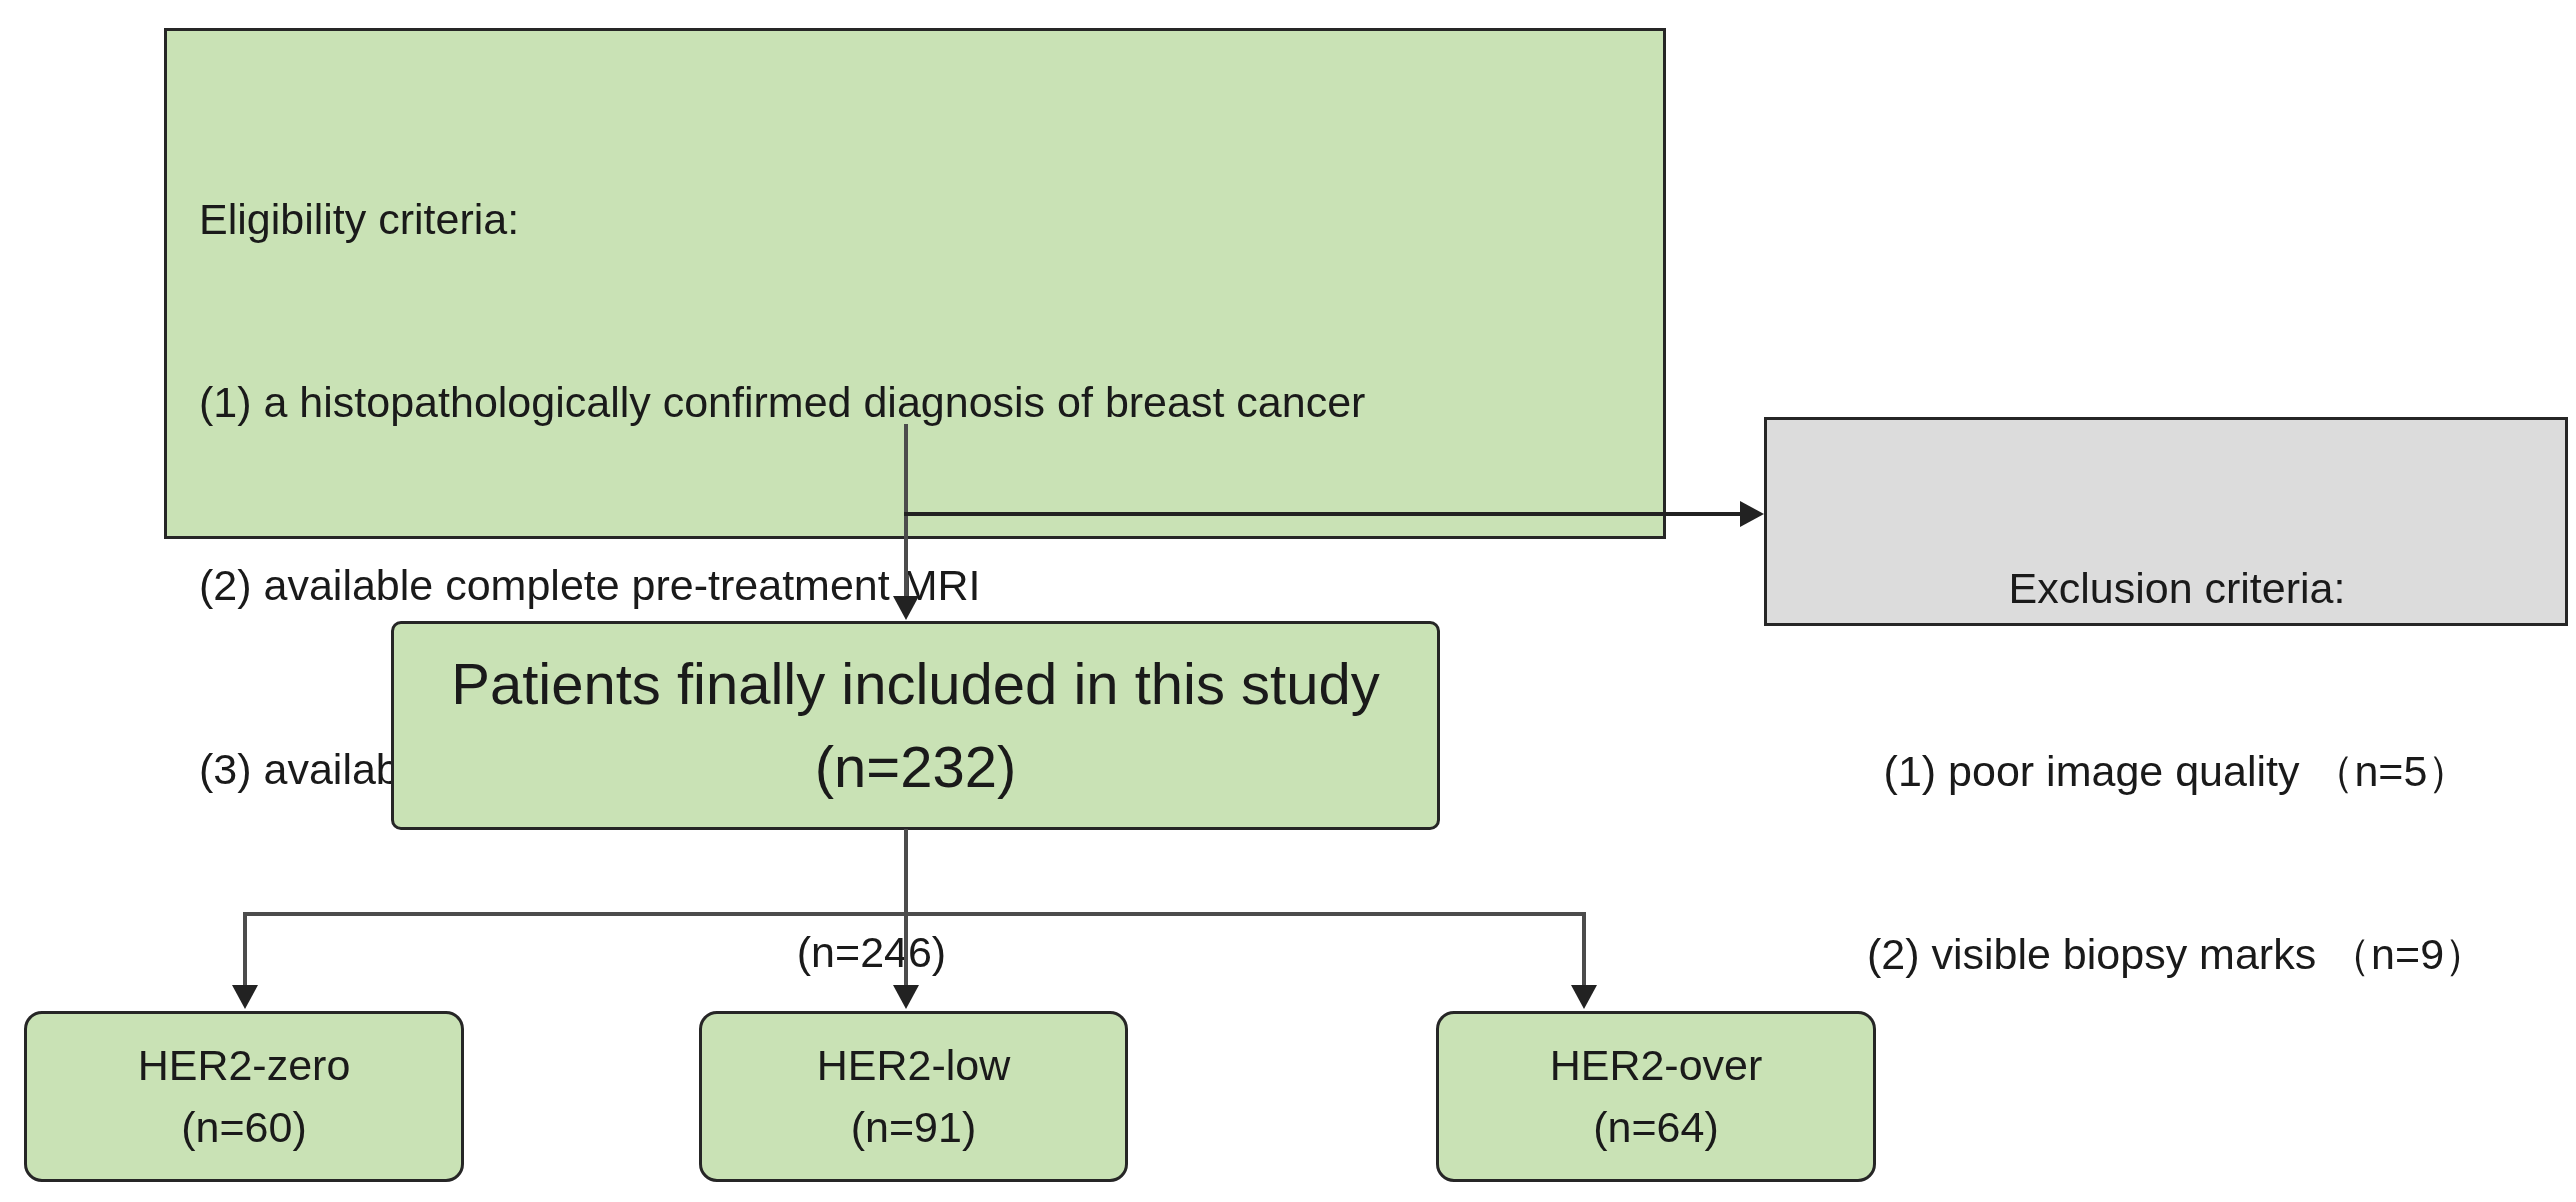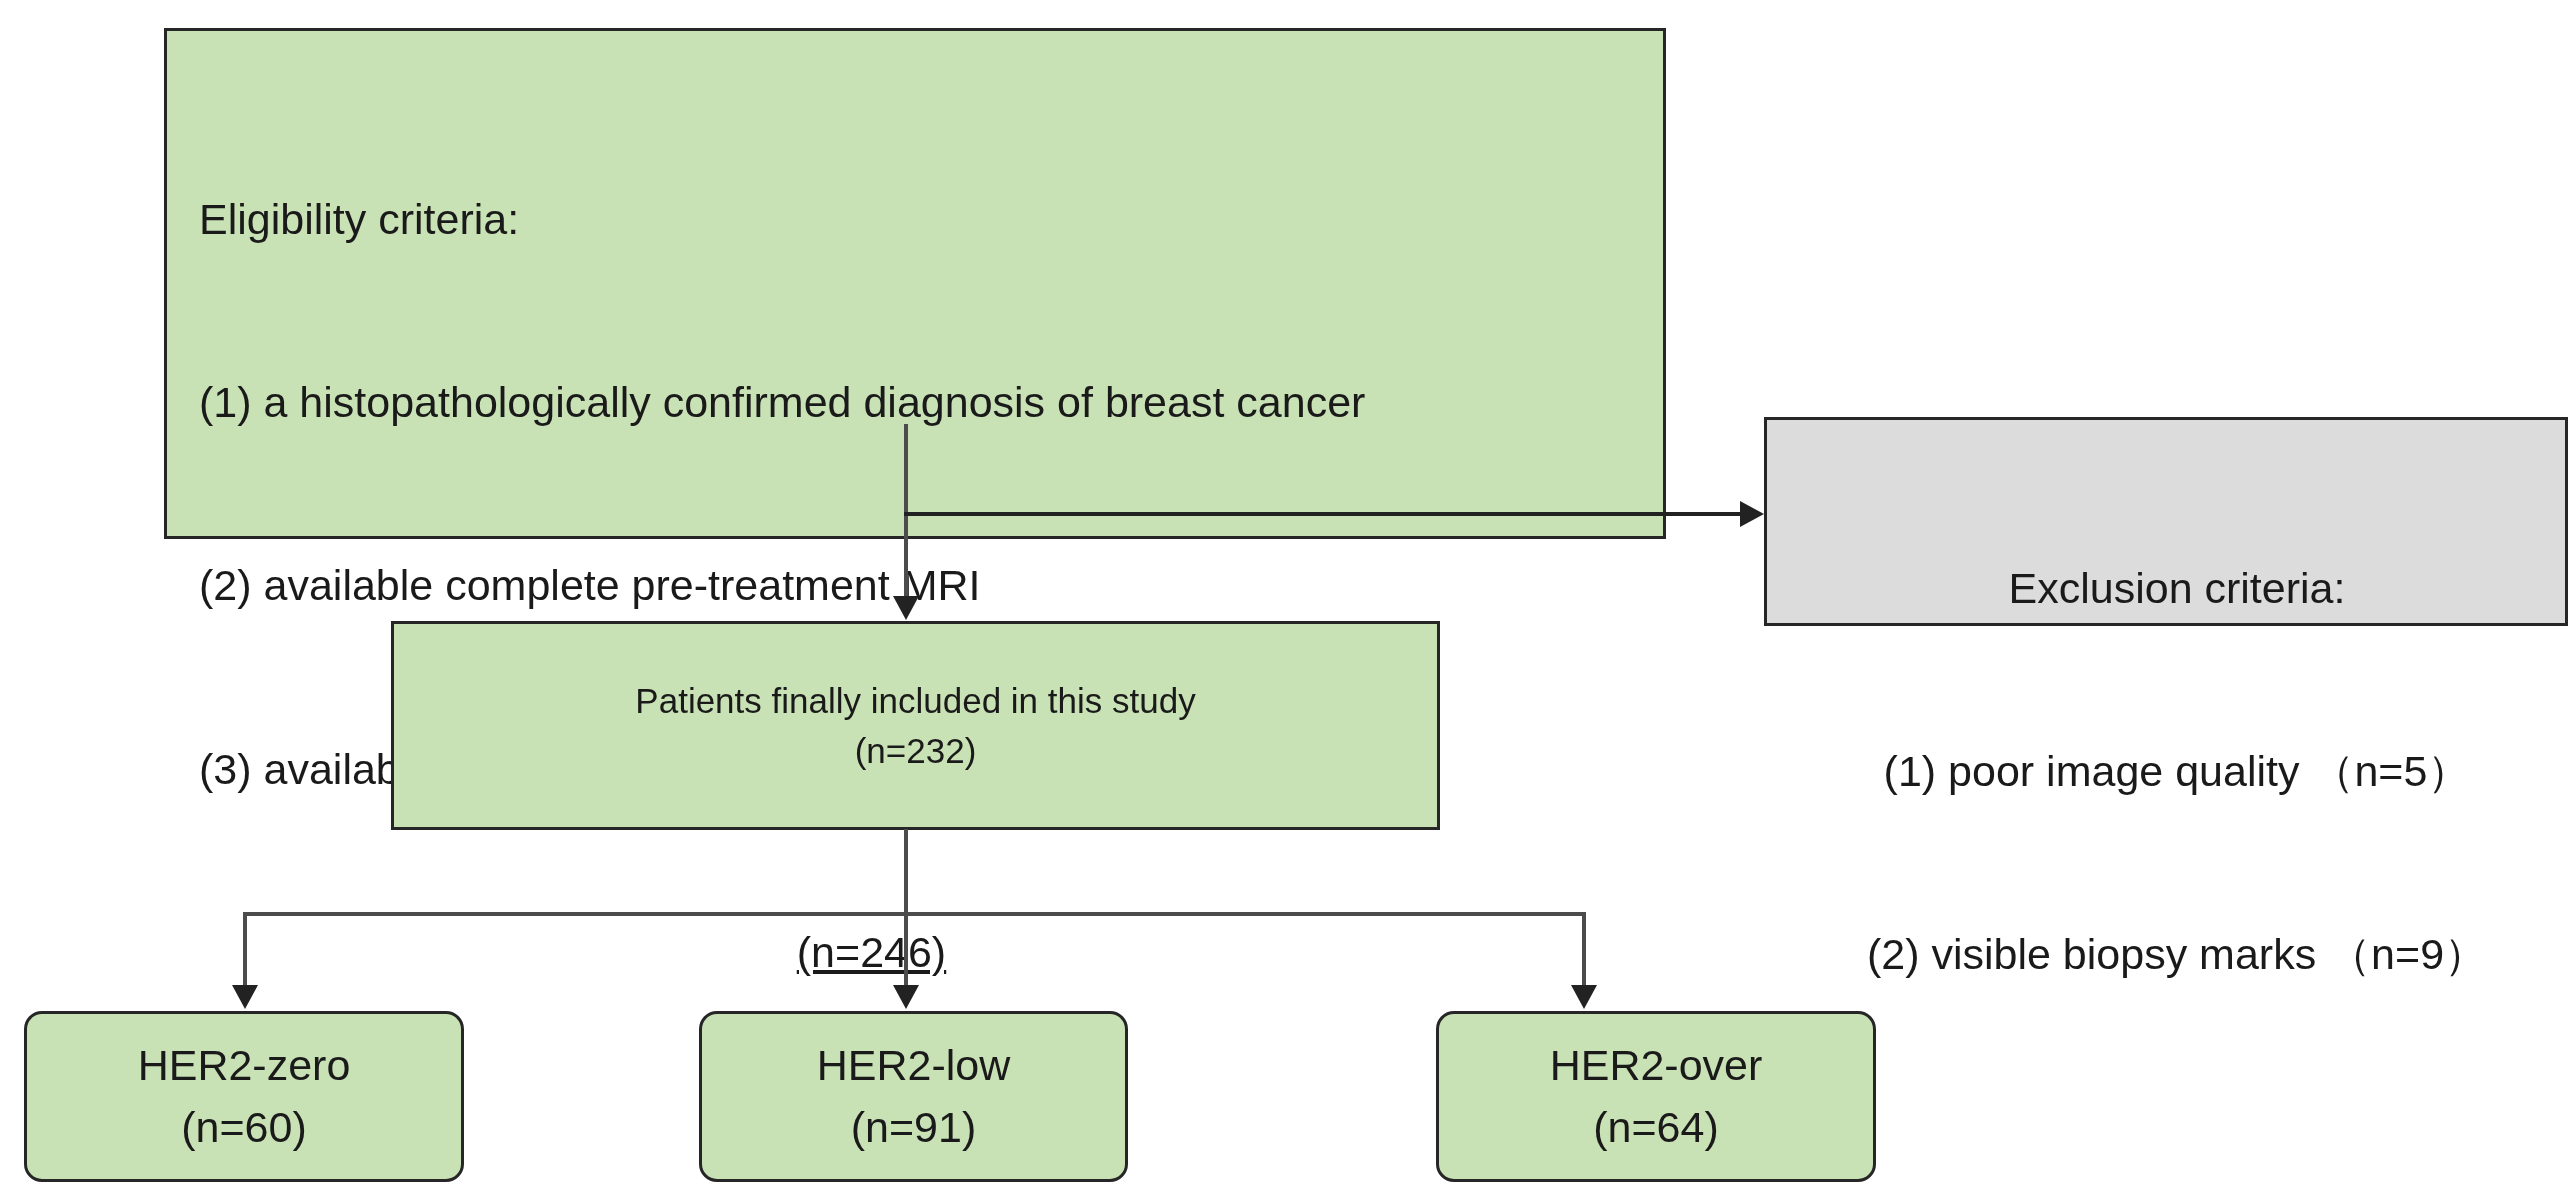--- a/index.html
+++ b/index.html
@@ -40,42 +40,42 @@
     width: 1502px;
     height: 511px;
     font-size: 43px;
     padding: 36px 0 0 32px;
     text-align: left;
   }
   #node-eligibility .center-line {
     display: block;
     text-align: center;
     padding-right: 119px;
-    text-decoration: underline;
   }
   #node-exclusion {
     left: 1764px;
     top: 417px;
     width: 804px;
     height: 209px;
     font-size: 43px;
     padding: 16px 0 0 22px;
     text-align: center;
   }
   #node-included {
     left: 391px;
     top: 621px;
     width: 1049px;
     height: 209px;
-    font-size: 35px;
+    font-size: 58px;
     text-align: center;
     display: flex;
     flex-direction: column;
     align-items: center;
     justify-content: center;
+    border-radius: 10px;
   }
   .node-leaf {
     width: 440px;
     height: 171px;
     top: 1011px;
     font-size: 43px;
     text-align: center;
     display: flex;
     flex-direction: column;
     align-items: center;

